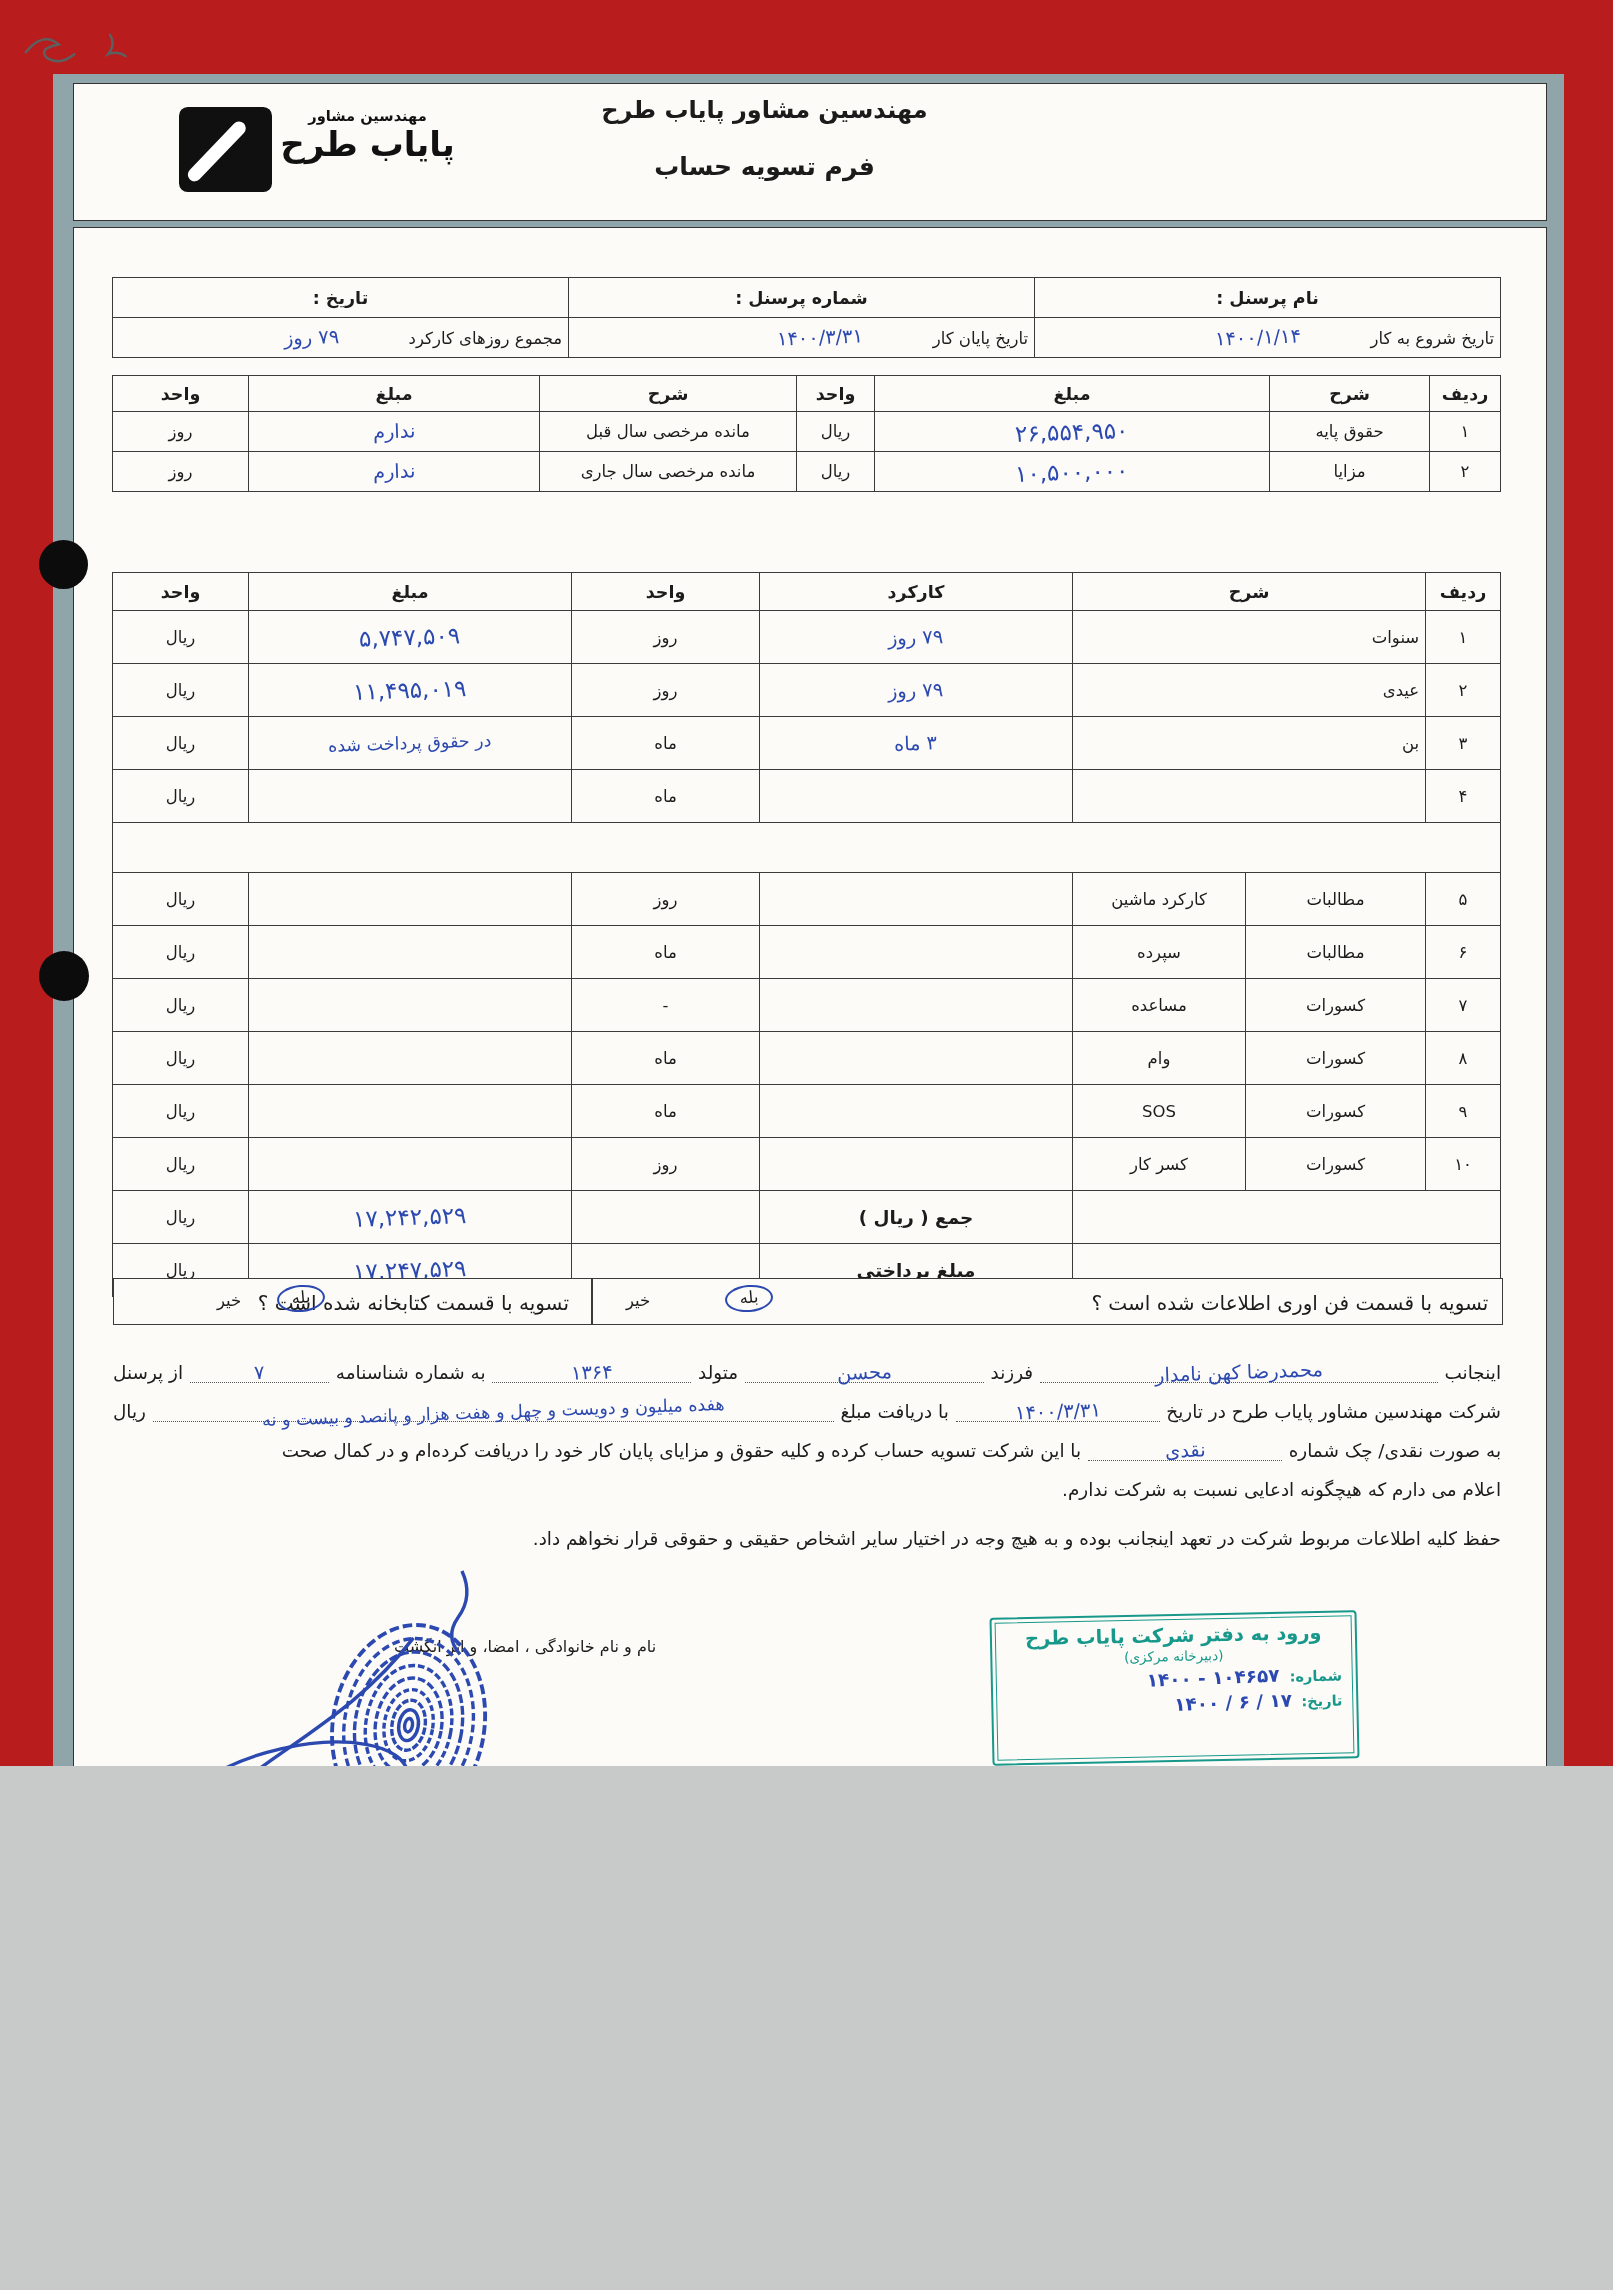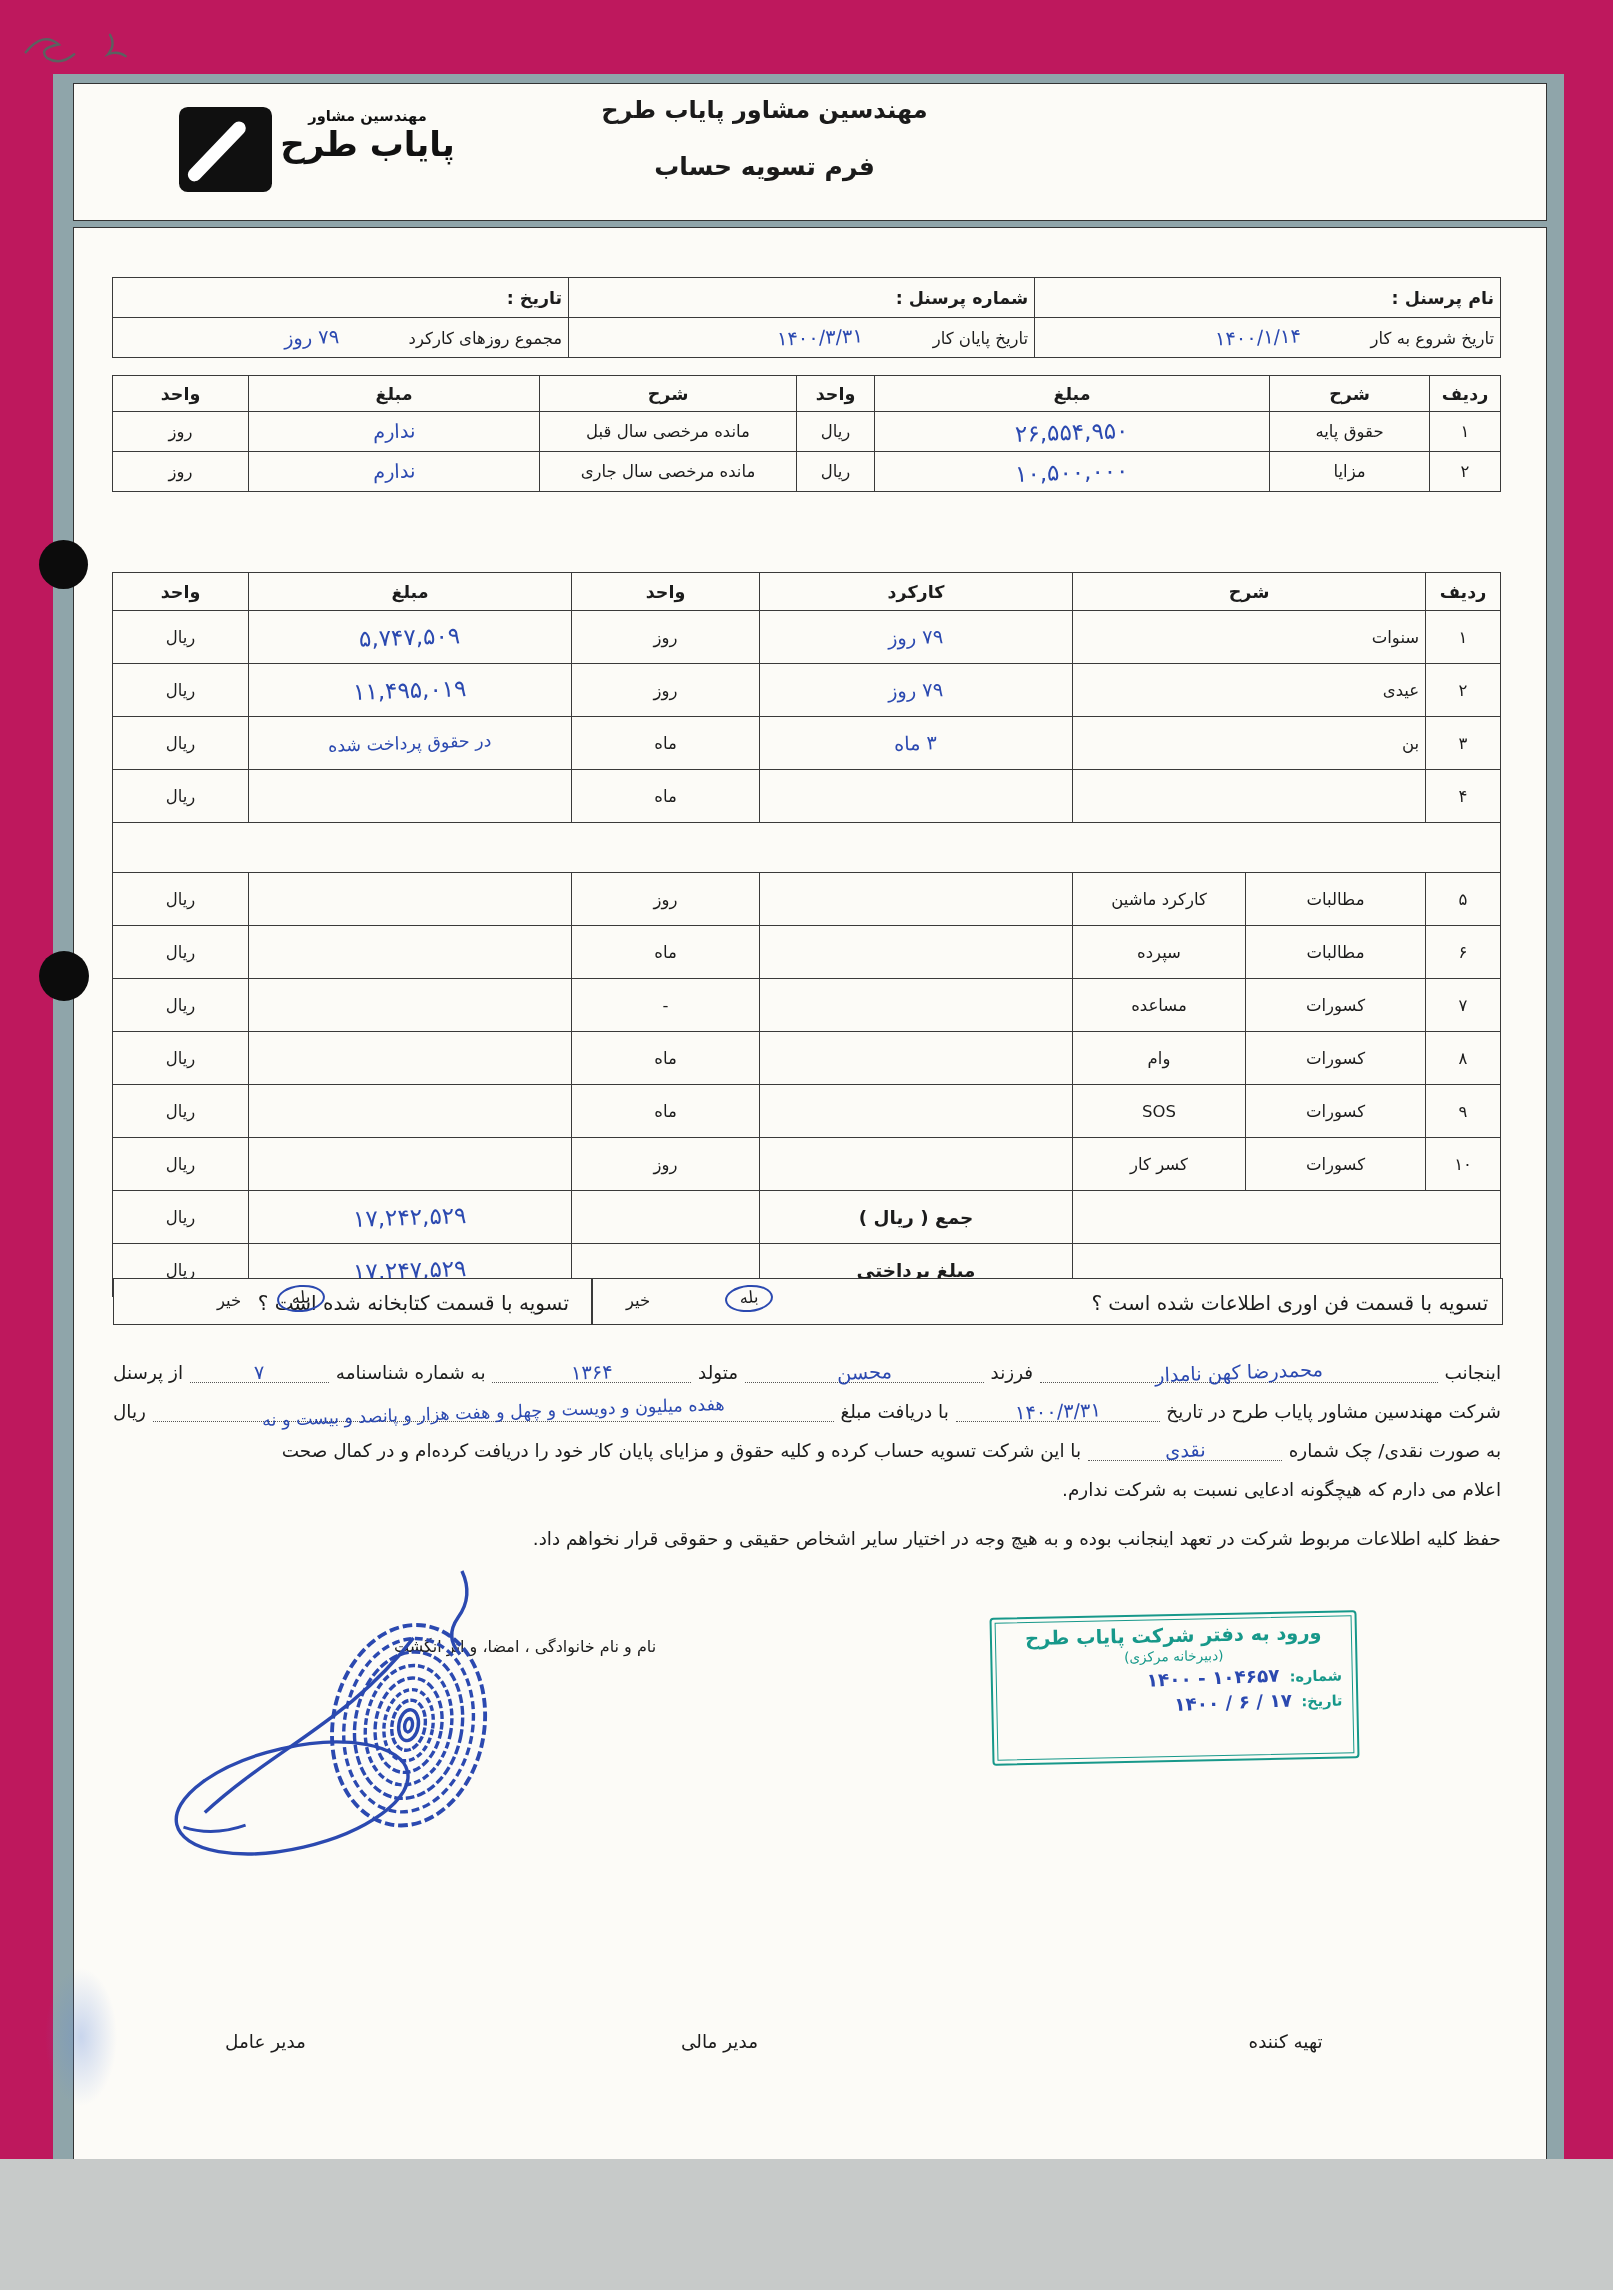--- a/index.html
+++ b/index.html
@@ -1,17 +1,17 @@
 <!DOCTYPE html>
 <html lang="fa"><head>
 <meta charset="utf-8">
 <style>
   html,body{margin:0;padding:0;}
   body{background:#c7cac9;font-family:"DejaVu Sans",sans-serif;}
-  #canvas{position:relative;width:1614px;height:2159px;background:#be185d;overflow:hidden;direction:rtl;}
+  #canvas{position:relative;width:1614px;height:1766px;background:#b91c1c;overflow:hidden;direction:rtl;}
   #frame{position:absolute;left:53px;top:74px;width:1511px;height:2189px;background:#8fa5aa;}
   .sheet{position:absolute;background:#fcfbf7;border:1.9px solid #333;}
   #headerBox{left:73px;top:83px;width:1472px;height:136px;}
   #bodyBox{left:73px;top:227px;width:1472px;height:2027px;}
   .abs{position:absolute;}
 
   
   #logoSquare{position:absolute;left:105px;top:23px;width:93px;height:85px;background:#101010;border-radius:8.7px;}
   #logoSquare svg{position:absolute;left:0;top:0;}
   #logoText{position:absolute;left:206px;top:23px;width:175px;text-align:center;color:#111;}
@@ -23,21 +23,21 @@
   
   table{border-collapse:collapse;table-layout:fixed;width:100%;direction:rtl;background:#fcfbf7;}
   th,td{border:1.9px solid #3a3a3a;font-size:16.5px;color:#1c1c1c;padding:1px 5.8px;text-align:center;vertical-align:middle;overflow:hidden;}
   th{font-weight:bold;font-size:17.5px;}
   tr.h34>th,tr.h34>td{height:33px;}
   tr.h36>th,tr.h36>td{height:35px;}
   tr.h38>td{height:37px;}
   tr.h48>td{height:47px;}
   tr.h52>td{height:50px;}
   td.right{text-align:right;}
-  td.lblcell{text-align:right;font-weight:bold;font-size:17.5px;}
+  td.lblcell{font-weight:bold;font-size:17.5px;}
   .pair{text-align:right;white-space:nowrap;}
   .pair .plbl{font-size:16.5px;margin-left:11px;}
   .pair .val{margin-right:53px;}
   .sumlbl{font-weight:bold;font-size:18.4px;}
 
   
   .hw{display:inline-block;color:#2b49b0;transform:rotate(-2deg);font-size:21.3px;letter-spacing:1px;}
   .hw.big{font-size:23px;}
   .hw.med{font-size:19.4px;}
   .hw.sm{font-size:17.5px;letter-spacing:0;}

